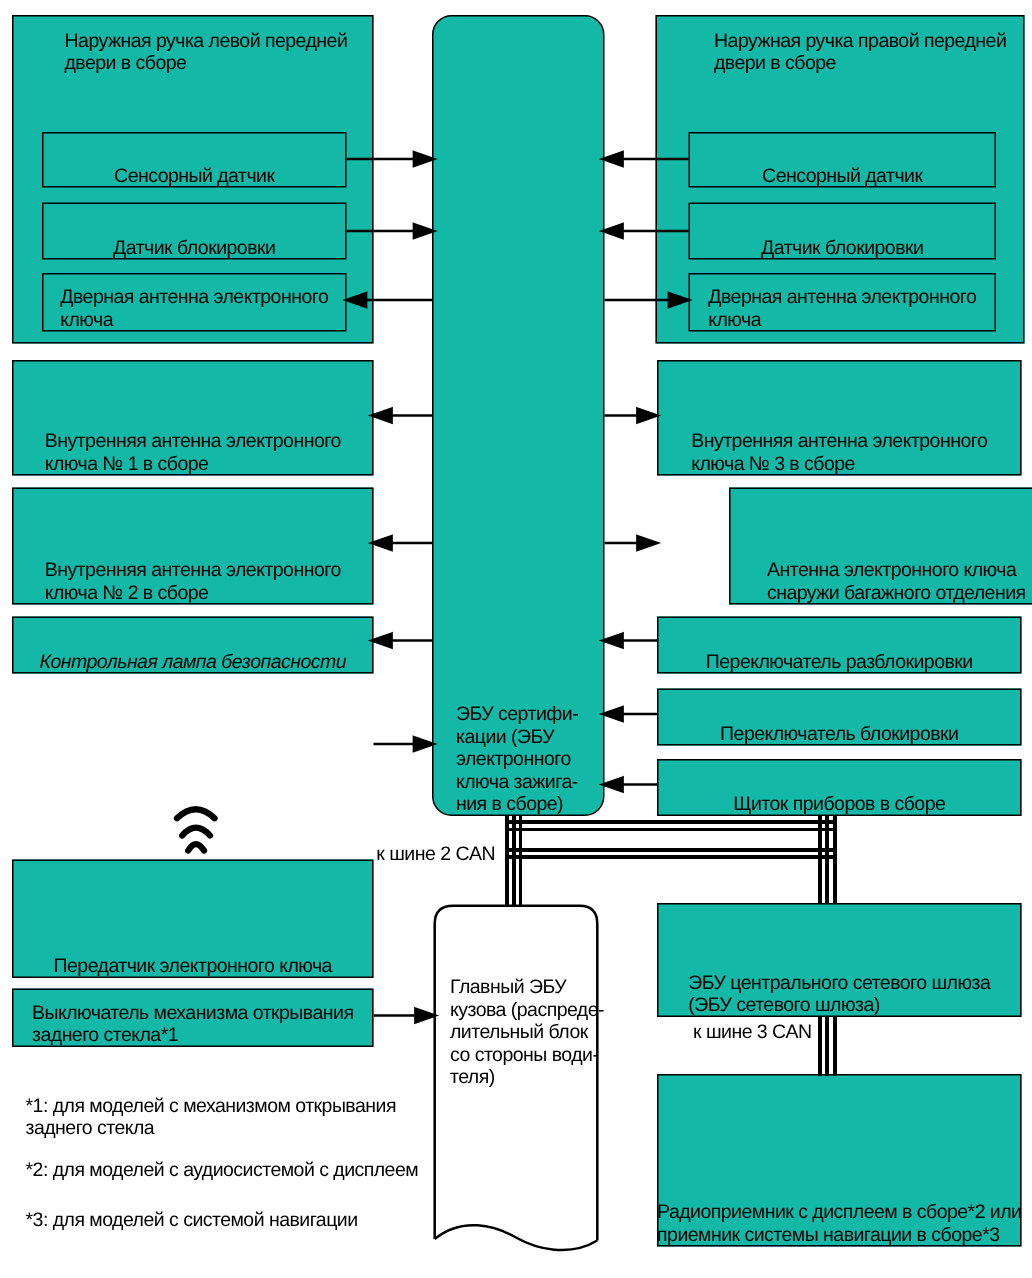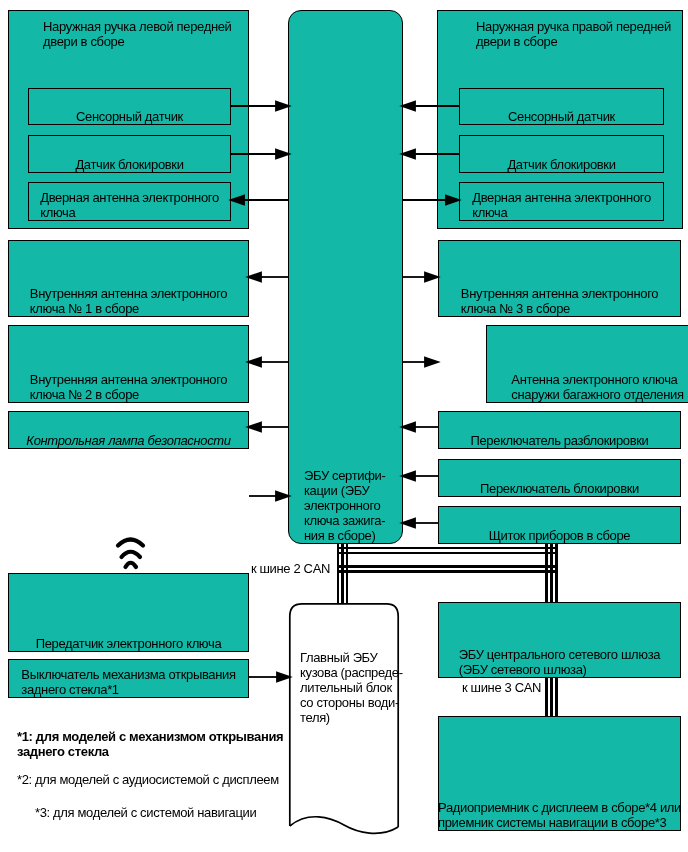--- a/index.html
+++ b/index.html
@@ -99,31 +99,31 @@
     <span>Переключатель блокировки</span>
   </div>
   <div class="box" style="left:438px;top:506px;width:243px;height:38px;padding-top:6px;">
     <span>Щиток приборов в сборе</span>
   </div>
   <div class="box" style="left:438px;top:602px;width:243px;height:76px;padding-top:8px;">
     <span>ЭБУ центрального сетевого шлюза
 (ЭБУ сетевого шлюза)</span>
   </div>
   <div class="box" style="left:438px;top:716px;width:243px;height:115px;padding-top:26px;">
-    <span>Радиоприемник с дисплеем в сборе*4 или
+    <span>Радиоприемник с дисплеем в сборе*2 или
 приемник системы навигации в сборе*3</span>
   </div>
 
   <div class="plain" style="left:207px;top:561px;width:123px;text-align:right;">к шине 2 CAN</div>
   <div class="plain" style="left:462px;top:680px;text-align:center;">к шине 3 CAN</div>
 
-  <div class="plain" style="left:17px;top:729px;font-weight:bold;">*1: для моделей с механизмом открывания
+  <div class="plain" style="left:17px;top:729px;">*1: для моделей с механизмом открывания
 заднего стекла</div>
   <div class="plain" style="left:17px;top:772px;">*2: для моделей с аудиосистемой с дисплеем</div>
-  <div class="plain" style="left:17px;top:805px;margin-left:18px;">*3: для моделей с системой навигации</div>
+  <div class="plain" style="left:17px;top:805px;">*3: для моделей с системой навигации</div>
 
   <svg class="overlay" width="688" height="852" viewBox="0 0 688 852">
     <g stroke="#000" stroke-width="1.8" fill="#000">
 
       <g>
         <line x1="231" y1="106" x2="278" y2="106"></line>
           <polygon points="276,101.5 289,106 276,110.5"></polygon>
       </g>
       <g>
         <line x1="231" y1="154" x2="278" y2="154"></line>

